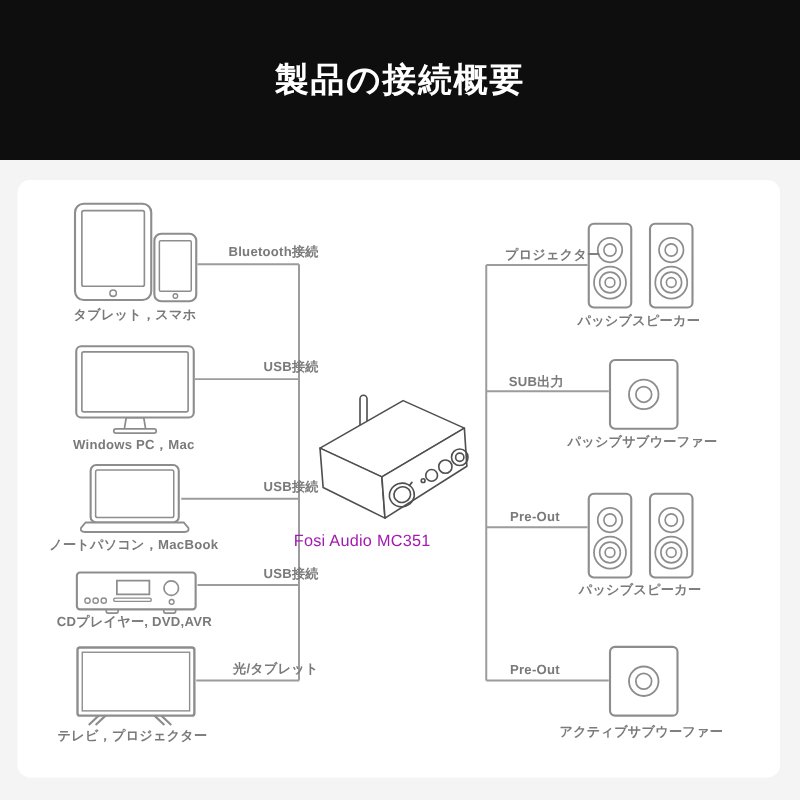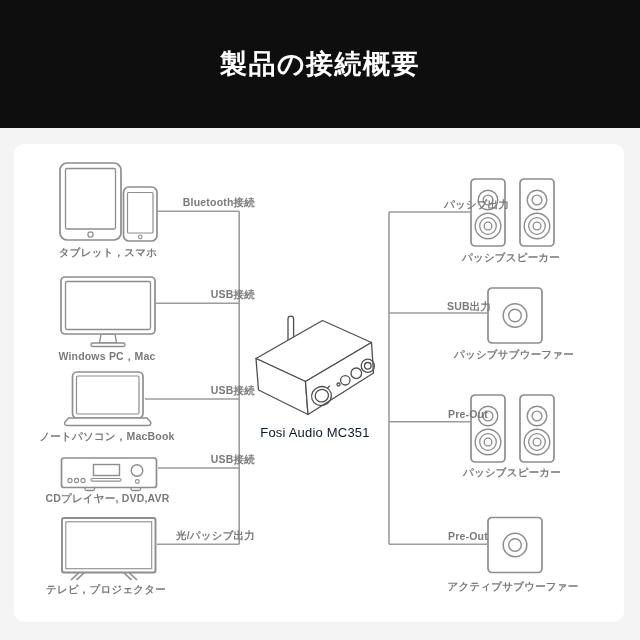--- a/index.html
+++ b/index.html
@@ -9,24 +9,24 @@
           display:flex;align-items:center;justify-content:center;}
   .title{color:#ffffff;font-size:27px;font-weight:700;letter-spacing:1.5px;}
   .card{position:absolute;left:14px;top:144px;width:610px;height:478px;background:#ffffff;border-radius:10px;}
   .diagram{position:absolute;left:14px;top:144px;width:610px;height:478px;}
   .ic{fill:#ffffff;stroke:#8d8d8d;}
   .ic2{fill:none;stroke:#8d8d8d;}
   .amp{fill:#ffffff;stroke:#4f4f4f;stroke-width:1.3;}
   .amp2{fill:none;stroke:#4f4f4f;stroke-width:1.3;}
   .ln{fill:none;stroke:#9c9c9c;stroke-width:1.6;}
   .lbl{position:absolute;height:13px;line-height:13px;font-size:10.5px;font-weight:600;
-       color:#7a7a7a;white-space:nowrap;letter-spacing:.2px;margin-left:40px;}
+       color:#7a7a7a;white-space:nowrap;letter-spacing:.2px;}
   .cap{position:absolute;height:13px;line-height:13px;font-size:10.5px;font-weight:600;
        color:#7a7a7a;text-align:center;white-space:nowrap;letter-spacing:.2px;}
-  .devcap{position:absolute;font-size:13px;font-weight:500;color:#0f172a;text-align:center;
+  .devcap{position:absolute;font-size:13px;font-weight:500;color:#a21caf;text-align:left;
           white-space:nowrap;letter-spacing:.2px;}
 </style>
 </head>
 <body>
 
 <div class="page">
 
   <div class="header">
     <span class="title">製品の接続概要</span>
   </div>
@@ -130,23 +130,23 @@
 
     <g>
       <use href="#sub" x="488" y="517.5"></use>
     </g>
   </svg>
 
   <div class="lbl" style="right:403px;top:196px;">Bluetooth接続</div>
   <div class="lbl" style="right:403px;top:288px;">USB接続</div>
   <div class="lbl" style="right:403px;top:384px;">USB接続</div>
   <div class="lbl" style="right:403px;top:453px;">USB接続</div>
-  <div class="lbl" style="right:403px;top:529px;">光/パッシブ出力</div>
+  <div class="lbl" style="right:403px;top:529px;">光/タブレット</div>
 
-  <div class="lbl" style="left:404px;top:198px;">パッシブ出力</div>
+  <div class="lbl" style="left:404px;top:198px;">プロジェクター</div>
   <div class="lbl" style="left:407px;top:300px;">SUB出力</div>
   <div class="lbl" style="left:408px;top:408px;">Pre-Out</div>
   <div class="lbl" style="left:408px;top:530px;">Pre-Out</div>
 
   <div class="cap" style="left:28px;top:246px;width:160px;">タブレット，スマホ</div>
   <div class="cap" style="left:27px;top:430px;width:160px;">ノートパソコン，MacBook</div>
   <div class="cap" style="left:27px;top:350px;width:160px;">Windows PC，Mac</div>
   <div class="cap" style="left:27px;top:492px;width:161px;">CDプレイヤー, DVD,AVR</div>
   <div class="cap" style="left:26px;top:583px;width:160px;">テレビ，プロジェクター</div>
 

